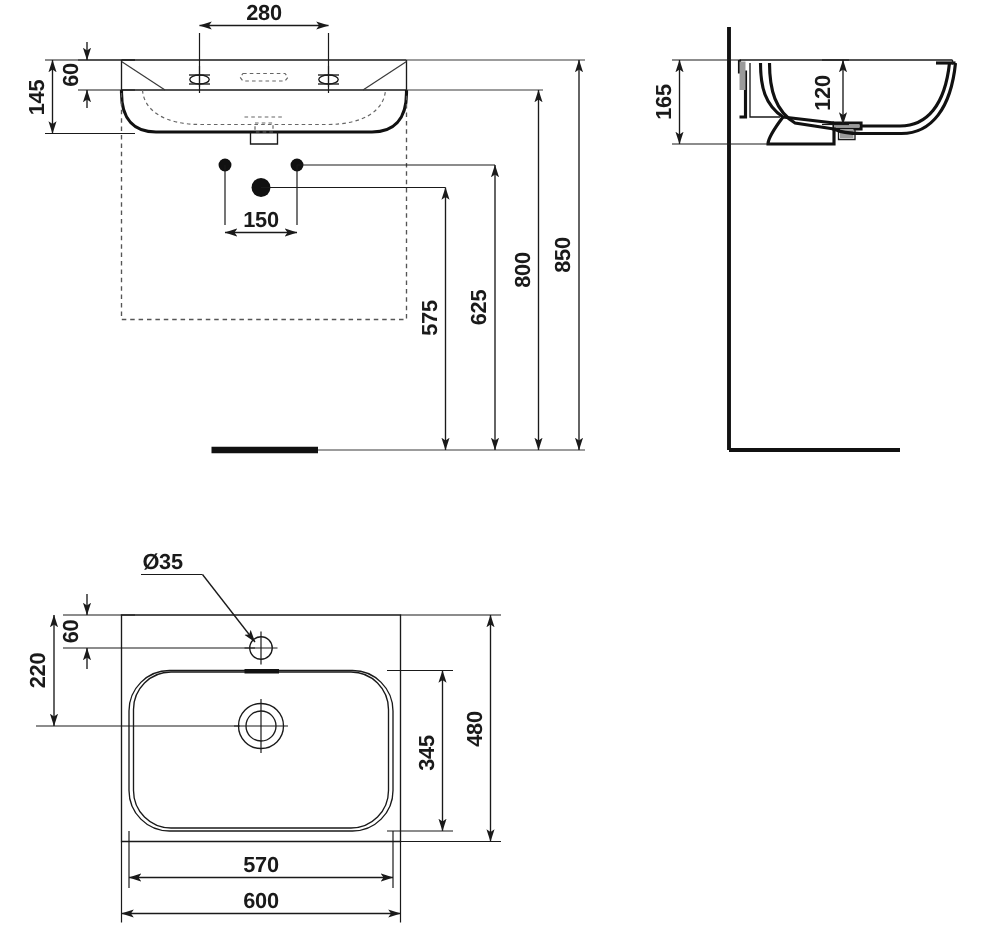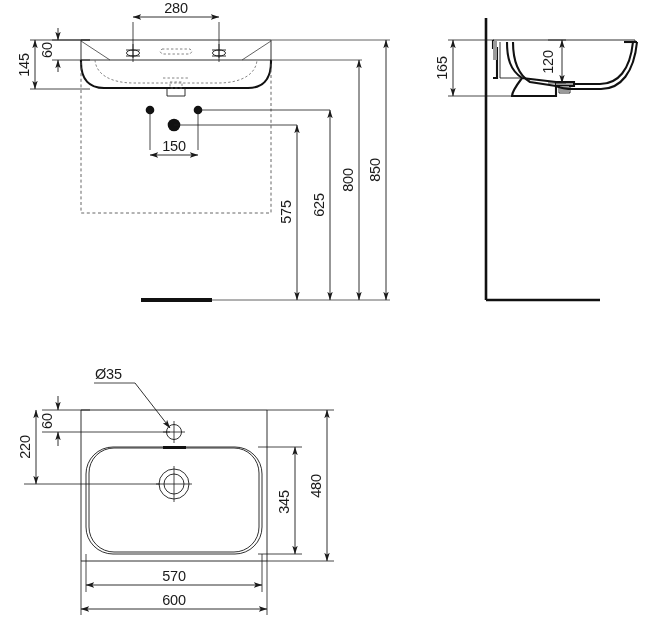--- a/index.html
+++ b/index.html
@@ -14,20 +14,21 @@
     color: #1a1a1a;
     overflow: hidden;
     position: relative;
   }
   #drawing-root {
     position: absolute;
     left: 0;
     top: 0;
     width: 658px;
     height: 555px;
+    font-weight: bold;
   }
   svg.tech-drawing {
     display: block;
     width: 658px;
     height: 631px;
   }
   .ln {
     stroke: #1a1a1a;
     fill: none;
     stroke-width: 0.9;

